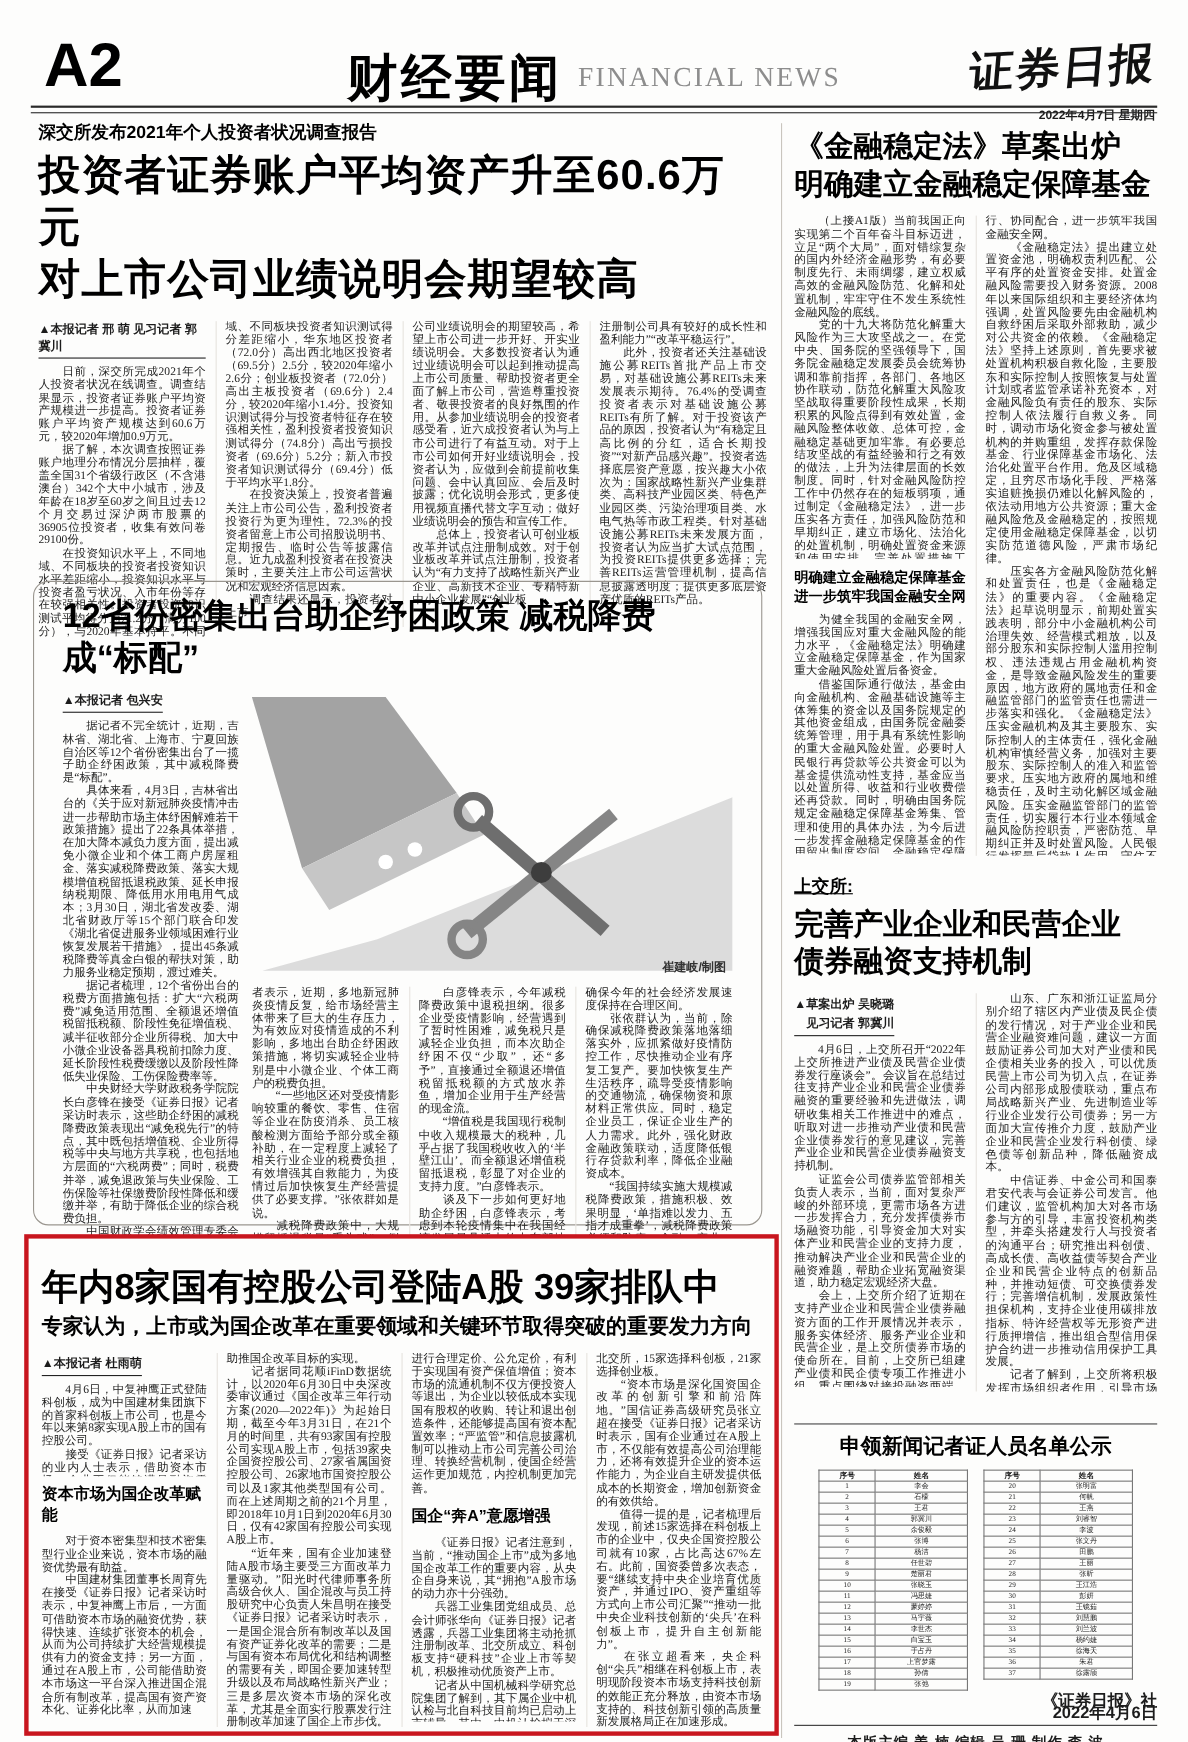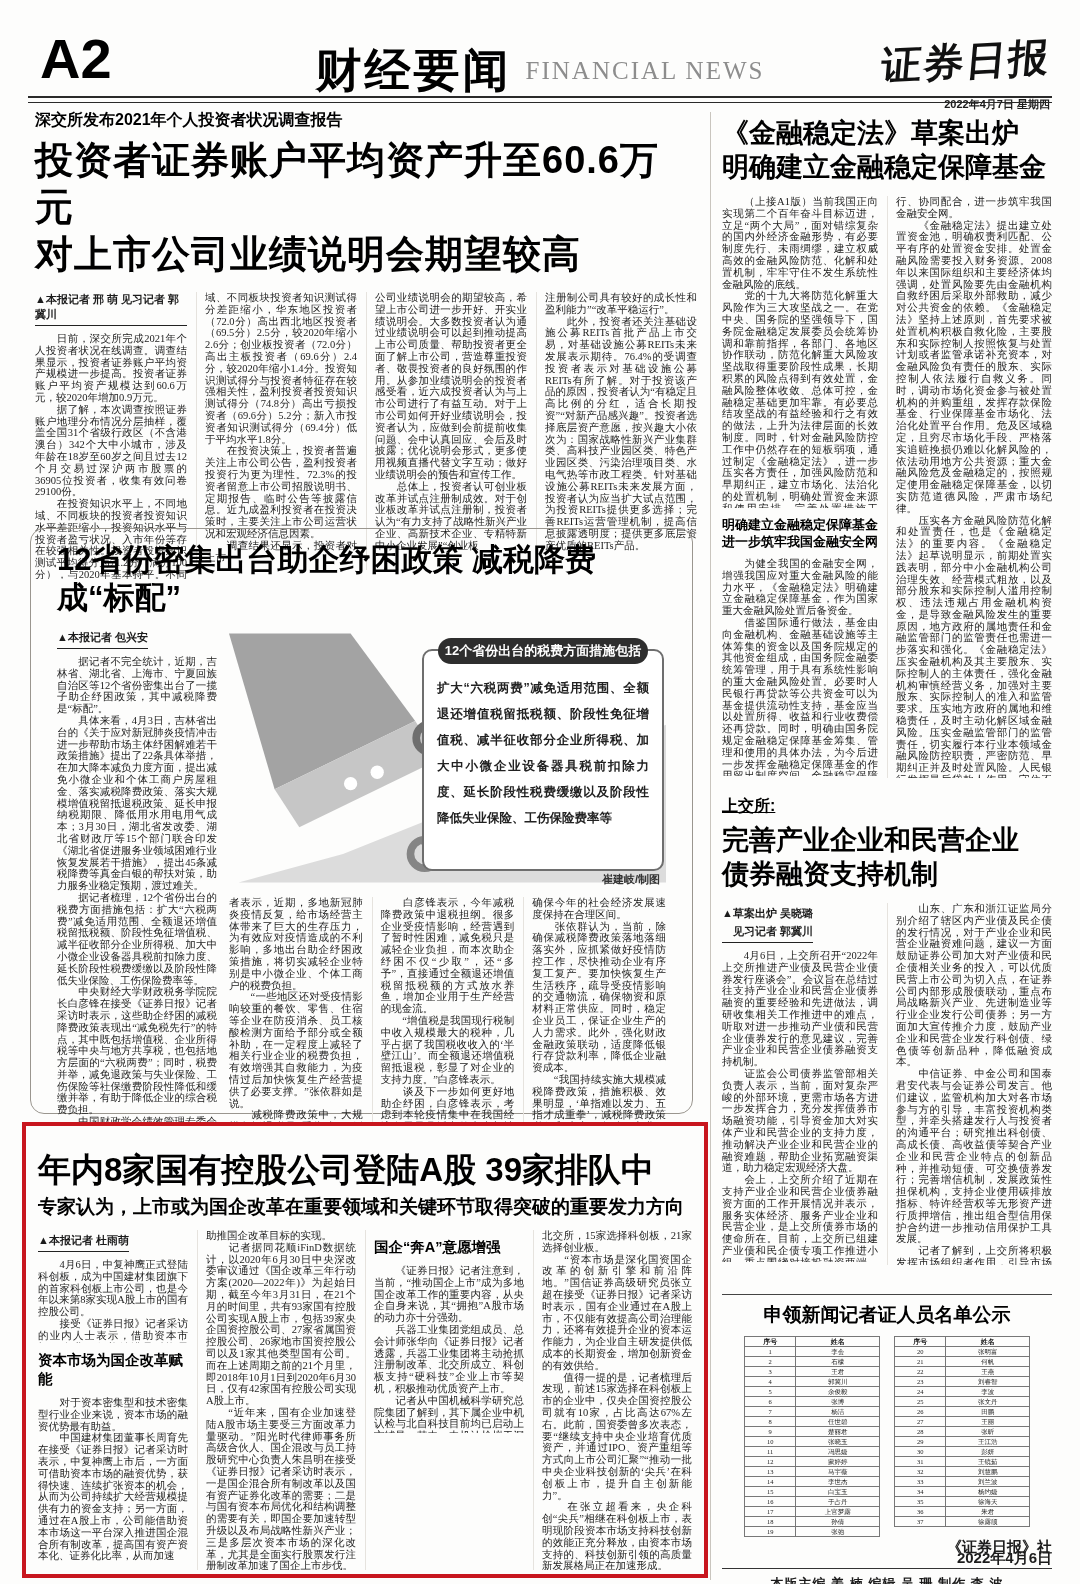--- a/index.html
+++ b/index.html
@@ -94,24 +94,20 @@
             <polygon points="0,0 128,0 196,92 48,164" fill="#a3a3a3"></polygon>
             <polygon points="48,164 196,92 222,132 74,204" fill="#c6c6c6"></polygon>
             <circle cx="128" cy="158" r="7" fill="#ffffff"></circle>
             <circle cx="156" cy="146" r="7" fill="#ffffff"></circle>
             <line x1="206" y1="226" x2="346" y2="112" stroke="#858585" stroke-width="13"></line>
             <line x1="216" y1="118" x2="338" y2="224" stroke="#6e6e6e" stroke-width="13"></line>
             <circle cx="277" cy="168" r="10" fill="#3d3d3d"></circle>
             <circle cx="206" cy="232" r="15" fill="none" stroke="#858585" stroke-width="8"></circle>
             <circle cx="212" cy="110" r="15" fill="none" stroke="#6e6e6e" stroke-width="8"></circle>
           </svg>
-          <div class="infobox" style="right:2px;top:22px;width:238px;height:218px;">
-            <div class="infobox-title">12个省份出台的税费方面措施包括</div>
-            <div class="infobox-body">扩大“六税两费”减免适用范围、全额退还增值税留抵税额、阶段性免征增值税、减半征收部分企业所得税、加大中小微企业设备器具税前扣除力度、延长阶段性税费缓缴以及阶段性降低失业保险、工伤保险费率等</div>
-          </div>
           <div class="credit" style="position:absolute;right:6px;bottom:2px;">崔建岐/制图</div>
         </div>
         <div class="cols" style="margin-top:8px;height:226px;">
           <div class="coltext">者表示，近期，多地新冠肺炎疫情反复，给市场经营主体带来了巨大的生存压力，为有效应对疫情造成的不利影响，多地出台助企纾困政策措施，将切实减轻企业特别是中小微企业、个体工商户的税费负担。
 　　“一些地区还对受疫情影响较重的餐饮、零售、住宿等企业在防疫消杀、员工核酸检测方面给予部分或全额补助，在一定程度上减轻了相关行业企业的税费负担，有效增强其自救能力，为疫情过后加快恢复生产经营提供了必要支撑。”张依群如是说。
 　　减税降费政策中，大规模留抵退税是“重头戏”。例如，据湖北省测算，今年全省增值税留抵税额预计约500亿元，惠及约7.3万户纳税人。</div>
           <div class="coltext">　　白彦锋表示，今年减税降费政策中退税担纲。很多企业受疫情影响，经营遇到了暂时性困难，减免税只是减轻企业负担，而本次助企纾困不仅“少取”，还“多予”，直接通过全额退还增值税留抵税额的方式放水养鱼，增加企业用于生产经营的现金流。
 　　“增值税是我国现行税制中收入规模最大的税种，几乎占据了我国税收收入的‘半壁江山’。而全额退还增值税留抵退税，彰显了对企业的支持力度。”白彦锋表示。
 　　谈及下一步如何更好地助企纾困，白彦锋表示，考虑到本轮疫情集中在我国经济发展最具活力的中东部地区，因此，各地需进一步提高疫情防控与社会经济发展的统筹水平，</div>
           <div class="coltext">确保今年的社会经济发展速度保持在合理区间。
@@ -132,20 +128,21 @@
 　　接受《证券日报》记者采访的业内人士表示，借助资本市场，企业不仅能够满足融资需求，提高国有资产证券化比率，还可以进一步推动我国产业转型升级与科技创新，推进国企改革持续深化。预计后续国有企业上市数量有望持续增加。</div>
         <div class="subhead-inline">资本市场为国企改革赋能</div>
         <div class="coltext" style="height:190px;">　　对于资本密集型和技术密集型行业企业来说，资本市场的融资优势最有助益。
 　　中国建材集团董事长周育先在接受《证券日报》记者采访时表示，中复神鹰上市后，一方面可借助资本市场的融资优势，获得快速、连续扩张资本的机会，从而为公司持续扩大经营规模提供有力的资金支持；另一方面，通过在A股上市，公司能借助资本市场这一平台深入推进国企混合所有制改革，提高国有资产资本化、证券化比率，从而加速</div>
       </div>
       <div class="coltext">助推国企改革目标的实现。
 　　记者据同花顺iFinD数据统计，以2020年6月30日中央深改委审议通过《国企改革三年行动方案(2020—2022年)》为起始日期，截至今年3月31日，在21个月的时间里，共有93家国有控股公司实现A股上市，包括39家央企国资控股公司、27家省属国资控股公司、26家地市国资控股公司以及1家其他类型国有公司。而在上述周期之前的21个月里，即2018年10月1日到2020年6月30日，仅有42家国有控股公司实现A股上市。
 　　“近年来，国有企业加速登陆A股市场主要受三方面改革力量驱动。”阳光时代律师事务所高级合伙人、国企混改与员工持股研究中心负责人朱昌明在接受《证券日报》记者采访时表示，一是国企混合所有制改革以及国有资产证券化改革的需要；二是与国有资本布局优化和结构调整的需要有关，即国企要加速转型升级以及布局战略性新兴产业；三是多层次资本市场的深化改革，尤其是全面实行股票发行注册制改革加速了国企上市步伐。
 　　在朱昌明看来，未来，资本市场将成为国企改革的重要平台，持续为国企改革赋能。具体表现为：资本市场的市场化定价机制，可以对国有资产</div>
       <div>
+        <div class="coltext" style="height:132px;">进行合理定价、公允定价，有利于实现国有资产保值增值；资本市场的流通机制不仅方便投资人等退出，为企业以较低成本实现国有股权的收购、转让和退出创造条件，还能够提高国有资本配置效率；“严监管”和信息披露机制可以推动上市公司完善公司治理、转换经营机制，使国企经营运作更加规范，内控机制更加完善。</div>
         <div class="subhead-inline">国企“奔A”意愿增强</div>
         <div class="coltext" style="height:168px;">　　《证券日报》记者注意到，当前，“推动国企上市”成为多地国企改革工作的重要内容，从央企自身来说，其“拥抱”A股市场的动力亦十分强劲。
 　　兵器工业集团党组成员、总会计师张华向《证券日报》记者透露，兵器工业集团将主动抢抓注册制改革、北交所成立、科创板支持“硬科技”企业上市等契机，积极推动优质资产上市。
 　　记者从中国机械科学研究总院集团了解到，其下属企业中机认检与北自科技目前均已启动上市辅导。其中，中机认检拟于深交所创业板上市，北自科技拟于上交所主板上市。
 　　据不完全统计，当前至少有39家国有控股企业正在“排队”，3家选择</div>
       </div>
       <div class="coltext">北交所，15家选择科创板，21家选择创业板。
 　　“资本市场是深化国资国企改革的创新引擎和前沿阵地。”国信证券高级研究员张立超在接受《证券日报》记者采访时表示，国有企业通过在A股上市，不仅能有效提高公司治理能力，还将有效提升企业的资本运作能力，为企业自主研发提供低成本的长期资金，增加创新资金的有效供给。
 　　值得一提的是，记者梳理后发现，前述15家选择在科创板上市的企业中，仅央企国资控股公司就有10家，占比高达67%左右。此前，国资委曾多次表态，要“继续支持中央企业培育优质资产，并通过IPO、资产重组等方式向上市公司汇聚”“推动一批中央企业科技创新的‘尖兵’在科创板上市，提升自主创新能力”。
 　　在张立超看来，央企科创“尖兵”相继在科创板上市，表明现阶段资本市场支持科技创新的效能正充分释放，由资本市场支持的、科技创新引领的高质量新发展格局正在加速形成。

